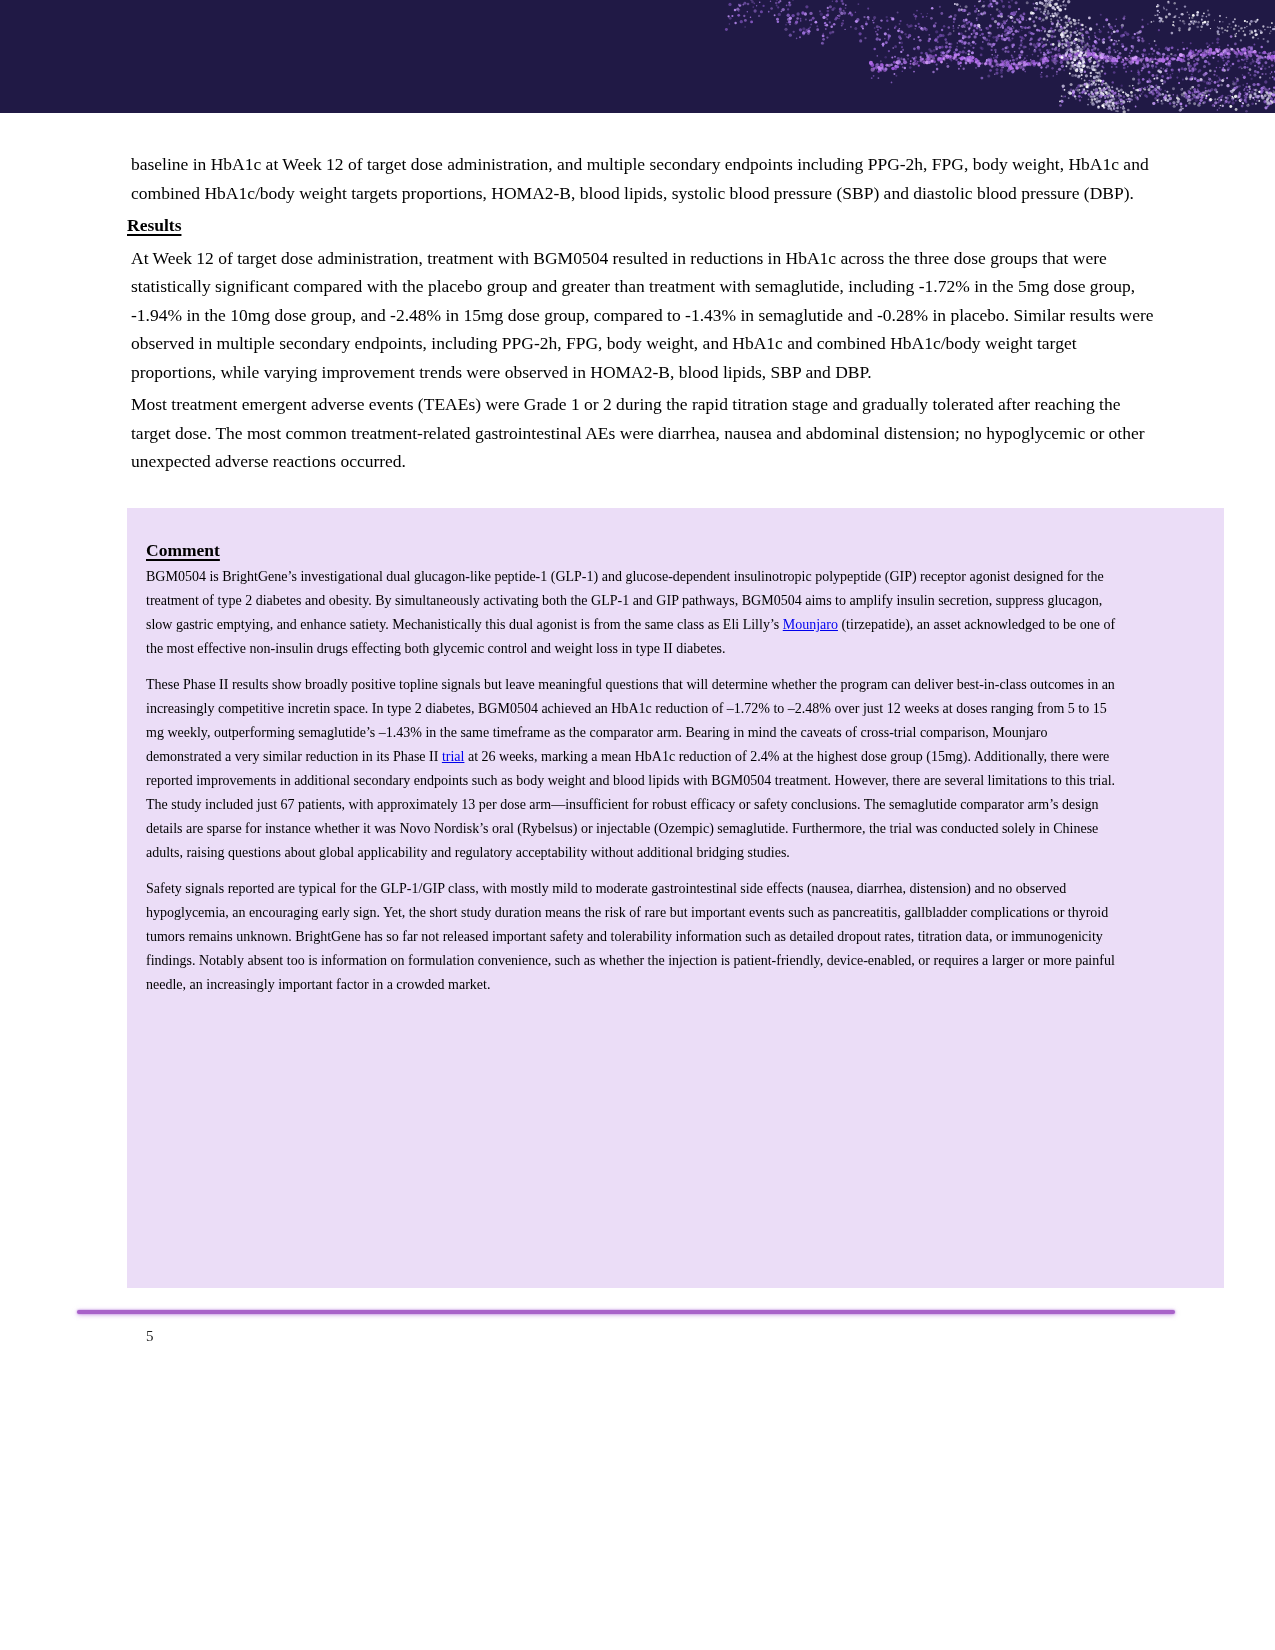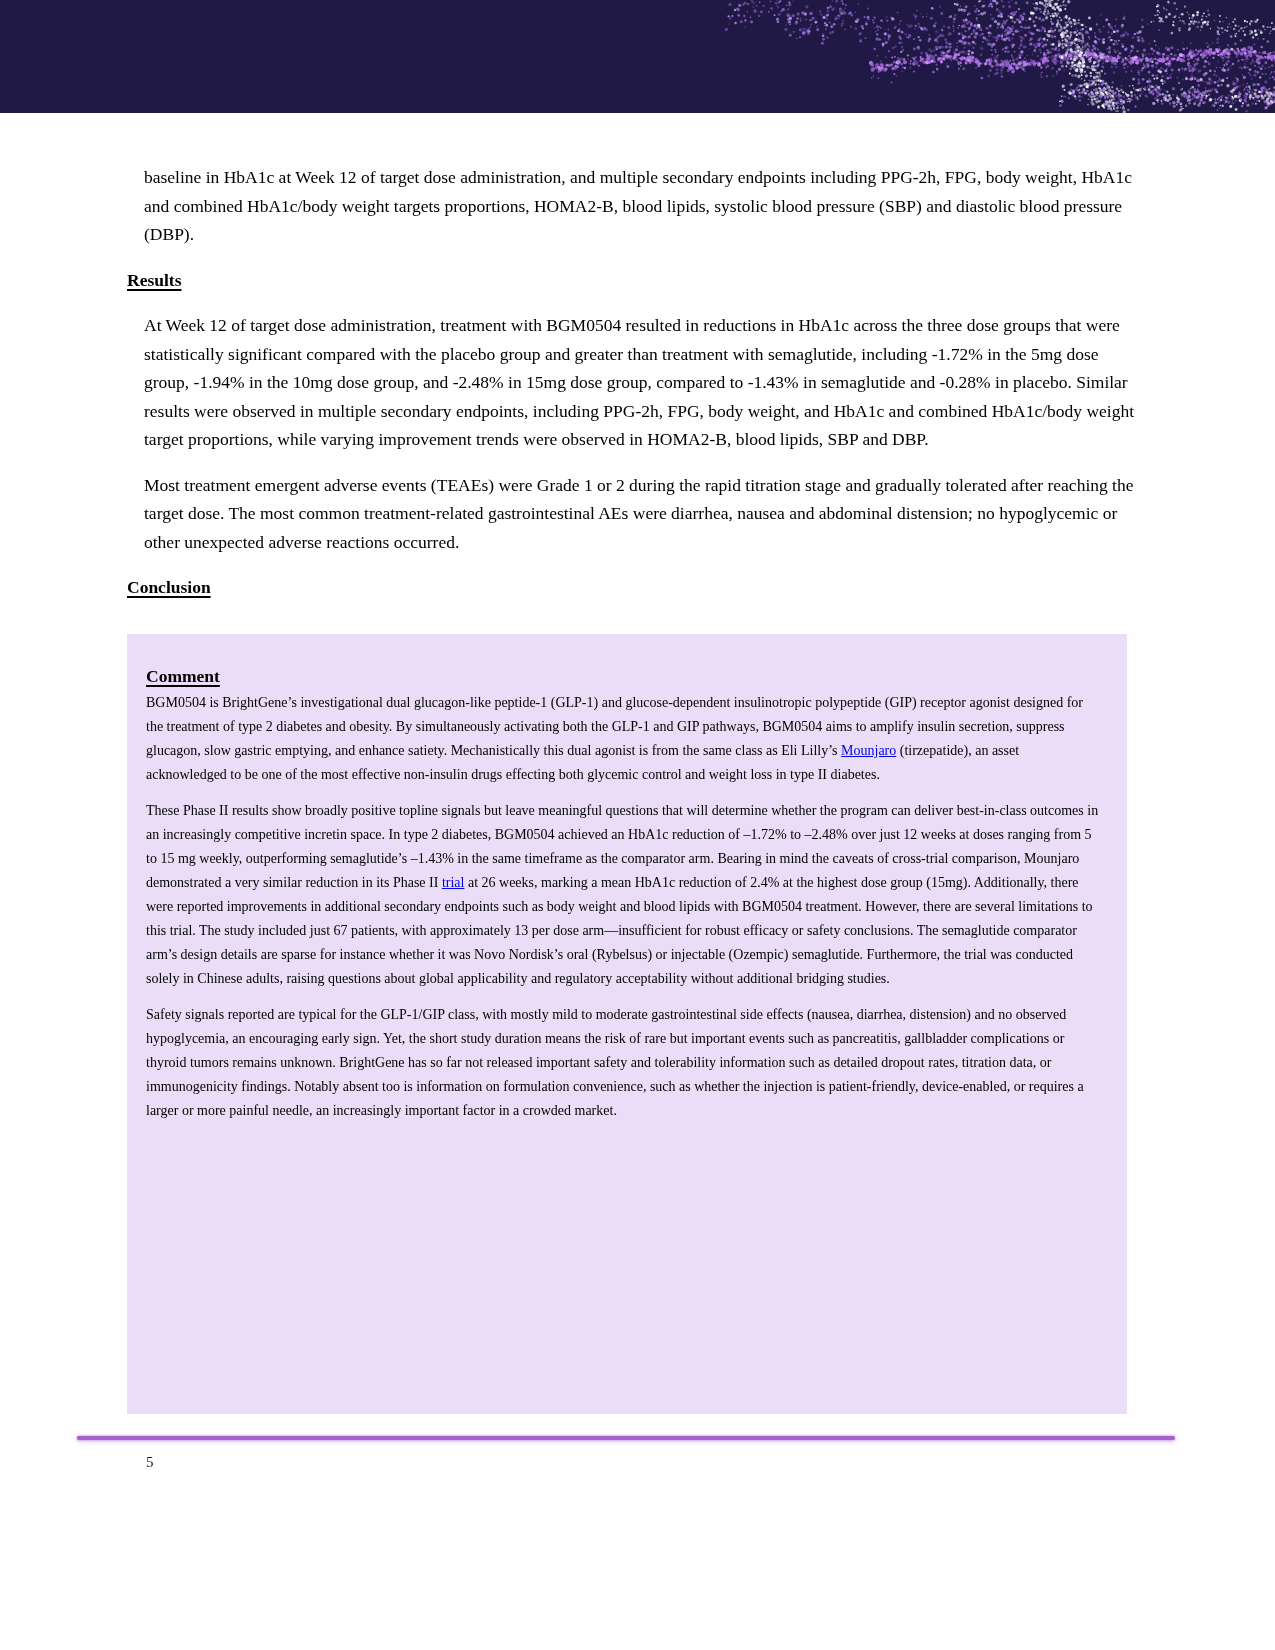--- a/index.html
+++ b/index.html
@@ -17,31 +17,31 @@
   }
   
   header.band{
     width:1275px;height:113px;background:var(--header-bg);
     position:relative;overflow:hidden;
   }
   header.band svg{position:absolute;top:0;left:0;}
   
   main.article{padding:33px 113px 0 127px;}
   p.body-p{
-    font-size:17.5px;line-height:28.5px;margin:17px;max-width:1030px;
+    font-size:17.5px;line-height:28.5px;margin:4px;max-width:1030px;
   }
   h2.sec-h{
     font-size:17.5px;line-height:28.5px;font-weight:bold;margin:0;
     text-decoration:underline;text-decoration-thickness:1.6px;text-underline-offset:3px;
   }
   .mt16{margin-top:16px;}
   .mt18{margin-top:18px;}
   
   section.comment-box{
-    margin-top:32px;width:1000px;min-height:780px;
+    margin-top:32px;width:1097px;min-height:780px;
     background:var(--comment-bg);
     padding:28px 28px 30px 19px;
   }
   section.comment-box h2.sec-h{margin:0 0 1px 0;}
   p.comment-p{
     font-size:14px;line-height:24px;margin:12px 0 0;max-width:974px;
   }
   p.comment-p.first{margin-top:0;}
   a.inline-link{color:var(--link);text-decoration:underline;cursor:pointer;}
   
@@ -2848,21 +2848,20 @@
 
 <main class="article">
 
   <p class="body-p">baseline in HbA1c at Week 12 of target dose administration, and multiple secondary endpoints including PPG-2h, FPG, body weight, HbA1c and combined HbA1c/body weight targets proportions, HOMA2-B, blood lipids, systolic blood pressure (SBP) and diastolic blood pressure (DBP).</p>
 
   <h2 class="sec-h mt16">Results</h2>
   <p class="body-p">At Week 12 of target dose administration, treatment with BGM0504 resulted in reductions in HbA1c across the three dose groups that were statistically significant compared with the placebo group and greater than treatment with semaglutide, including -1.72% in the 5mg dose group, -1.94% in the 10mg dose group, and -2.48% in 15mg dose group, compared to -1.43% in semaglutide and -0.28% in placebo. Similar results were observed in multiple secondary endpoints, including PPG-2h, FPG, body weight, and HbA1c and combined HbA1c/body weight target proportions, while varying improvement trends were observed in HOMA2-B, blood lipids, SBP and DBP.</p>
 
   <p class="body-p">Most treatment emergent adverse events (TEAEs) were Grade 1 or 2 during the rapid titration stage and gradually tolerated after reaching the target dose. The most common treatment-related gastrointestinal AEs were diarrhea, nausea and abdominal distension; no hypoglycemic or other unexpected adverse reactions occurred.</p>
 
-  <h2 class="sec-h mt16">Conclusion</h2>
 
   <section class="comment-box">
     <h2 class="sec-h">Comment</h2>
     <p class="comment-p first">BGM0504 is BrightGene’s investigational dual glucagon-like peptide-1 (GLP-1) and glucose-dependent insulinotropic polypeptide (GIP) receptor agonist designed for the treatment of type 2 diabetes and obesity. By simultaneously activating both the GLP-1 and GIP pathways, BGM0504 aims to amplify insulin secretion, suppress glucagon, slow gastric emptying, and enhance satiety. Mechanistically this dual agonist is from the same class as Eli Lilly’s <a class="inline-link">Mounjaro</a> (tirzepatide), an asset acknowledged to be one of the most effective non-insulin drugs effecting both glycemic control and weight loss in type II diabetes.</p>
     <p class="comment-p">These Phase II results show broadly positive topline signals but leave meaningful questions that will determine whether the program can deliver best-in-class outcomes in an increasingly competitive incretin space. In type 2 diabetes, BGM0504 achieved an HbA1c reduction of –1.72% to –2.48% over just 12 weeks at doses ranging from 5 to 15 mg weekly, outperforming semaglutide’s –1.43% in the same timeframe as the comparator arm. Bearing in mind the caveats of cross-trial comparison, Mounjaro demonstrated a very similar reduction in its Phase II <a class="inline-link">trial</a> at 26 weeks, marking a mean HbA1c reduction of 2.4% at the highest dose group (15mg). Additionally, there were reported improvements in additional secondary endpoints such as body weight and blood lipids with BGM0504 treatment. However, there are several limitations to this trial. The study included just 67 patients, with approximately 13 per dose arm—insufficient for robust efficacy or safety conclusions. The semaglutide comparator arm’s design details are sparse for instance whether it was Novo Nordisk’s oral (Rybelsus) or injectable (Ozempic) semaglutide. Furthermore, the trial was conducted solely in Chinese adults, raising questions about global applicability and regulatory acceptability without additional bridging studies.</p>
     <p class="comment-p">Safety signals reported are typical for the GLP-1/GIP class, with mostly mild to moderate gastrointestinal side effects (nausea, diarrhea, distension) and no observed hypoglycemia, an encouraging early sign. Yet, the short study duration means the risk of rare but important events such as pancreatitis, gallbladder complications or thyroid tumors remains unknown. BrightGene has so far not released important safety and tolerability information such as detailed dropout rates, titration data, or immunogenicity findings. Notably absent too is information on formulation convenience, such as whether the injection is patient-friendly, device-enabled, or requires a larger or more painful needle, an increasingly important factor in a crowded market.</p>
   </section>
 
 </main>
 

